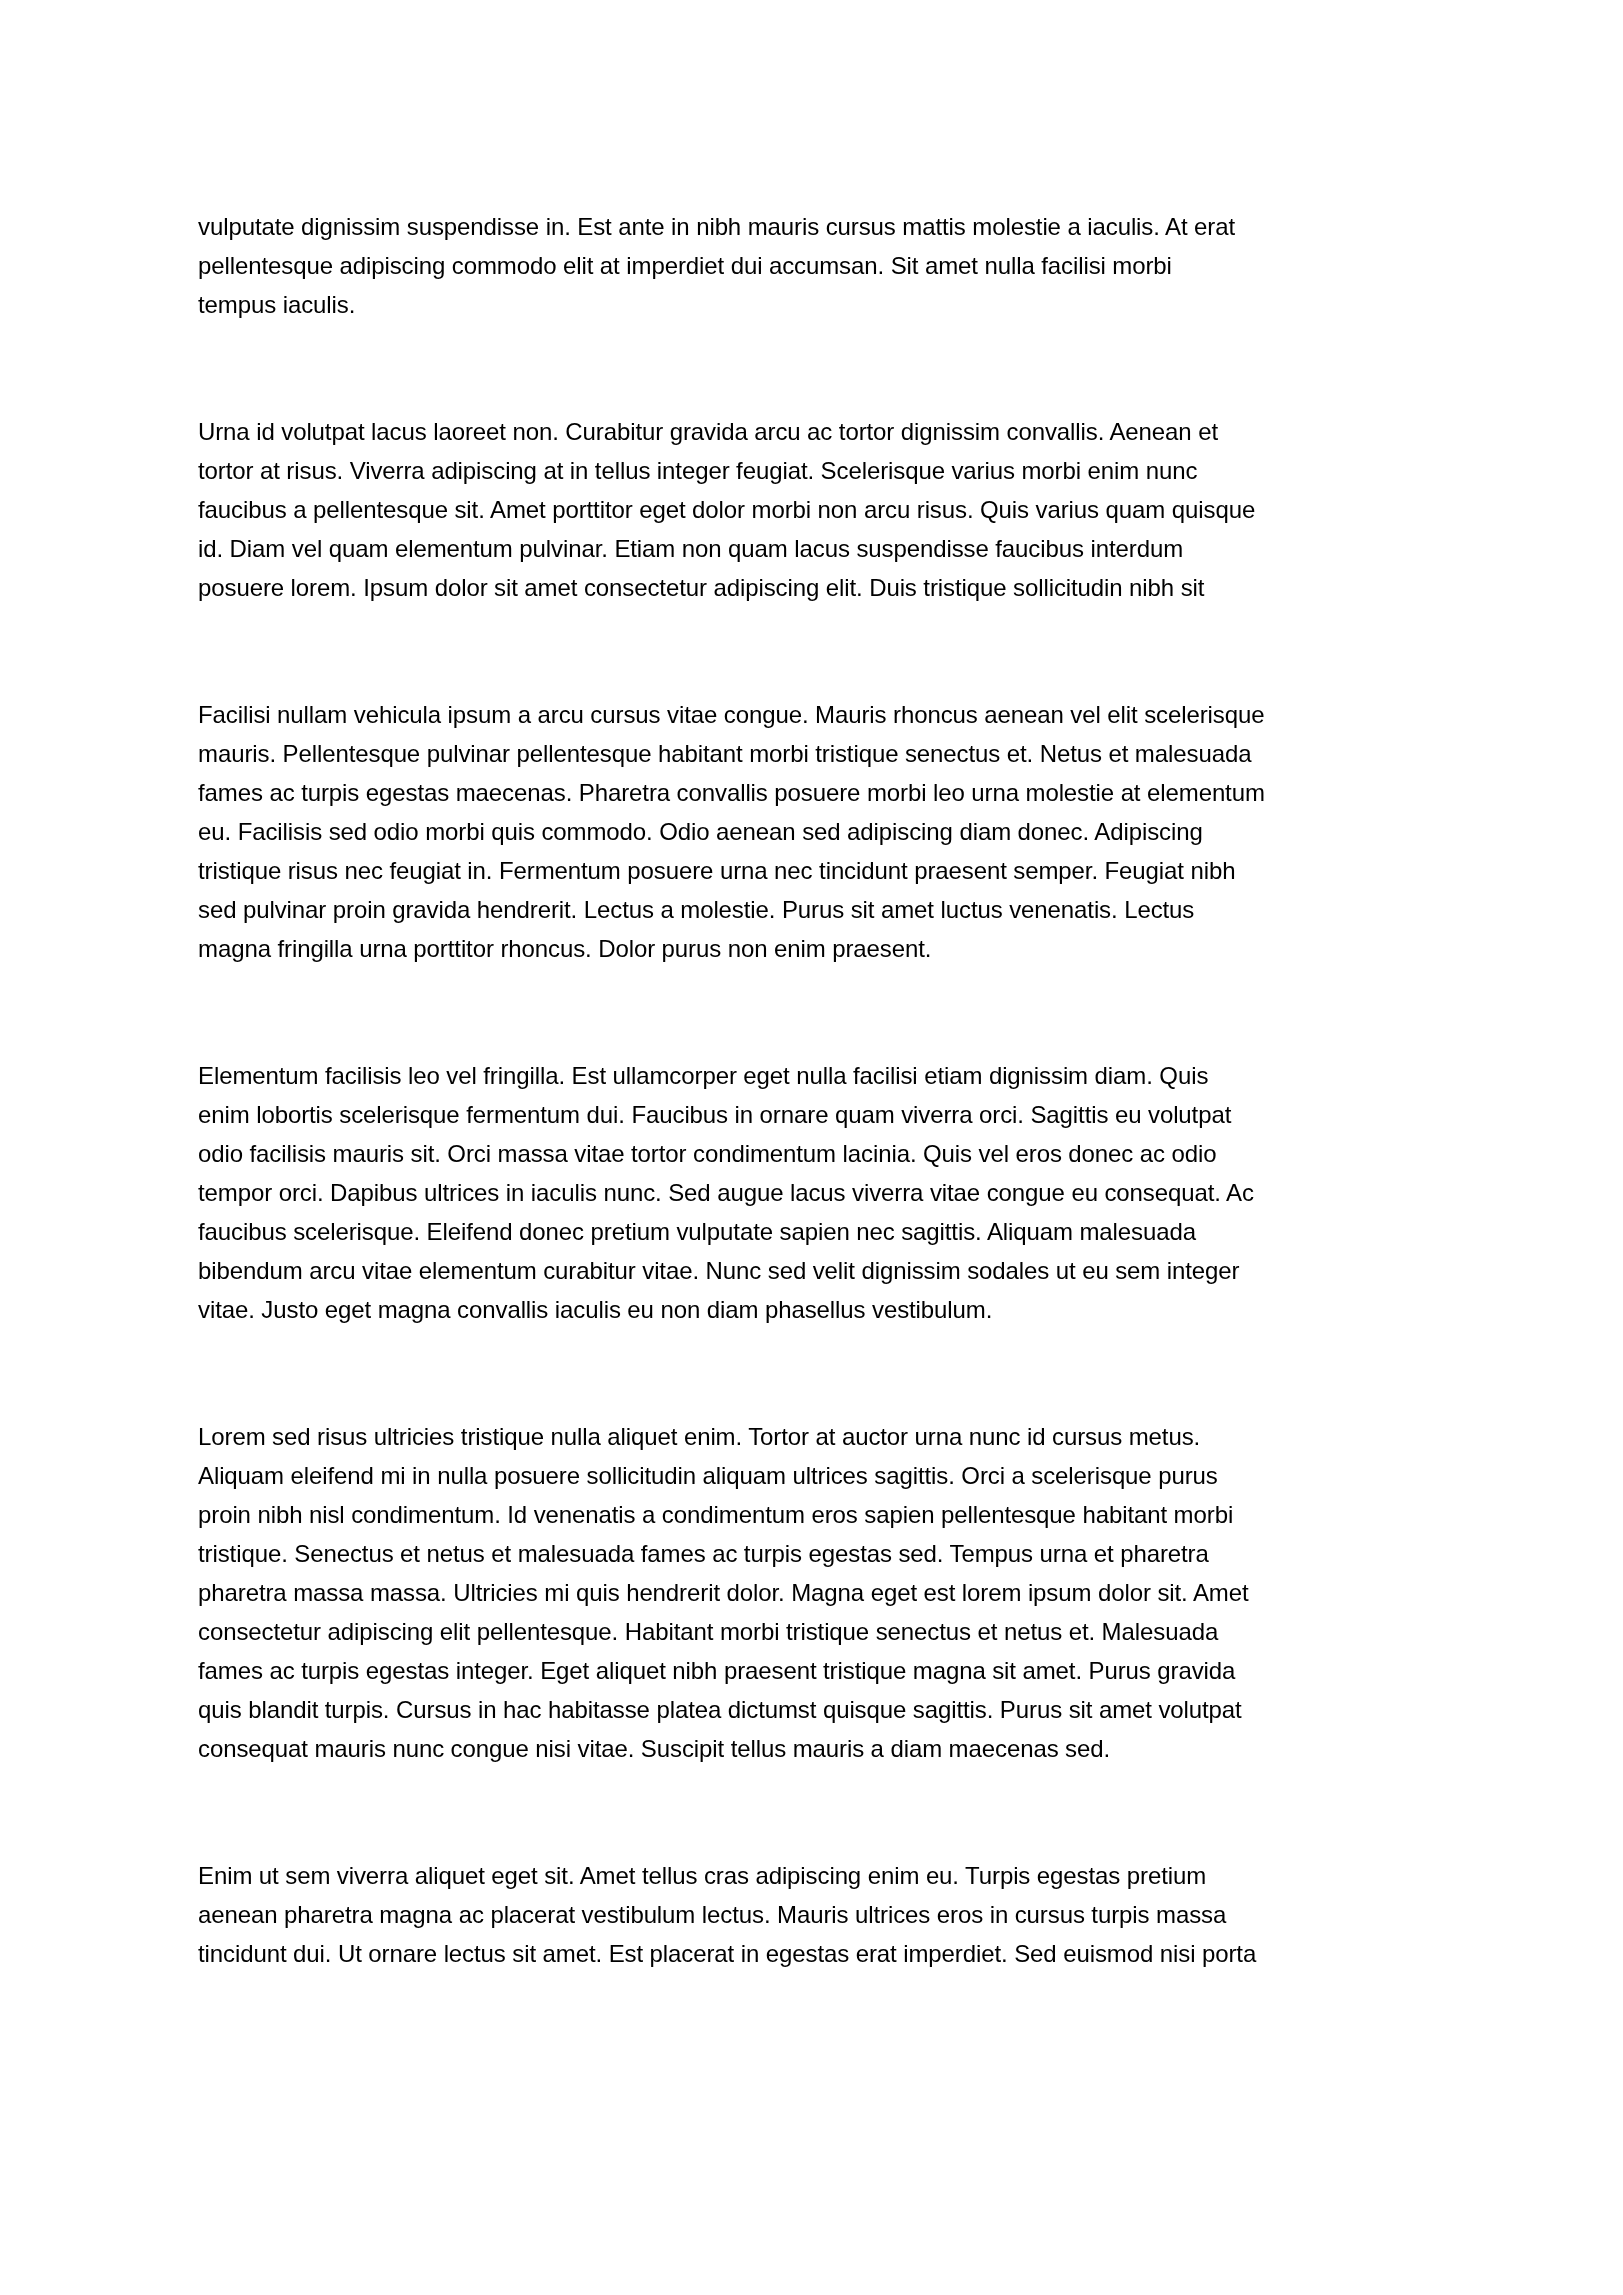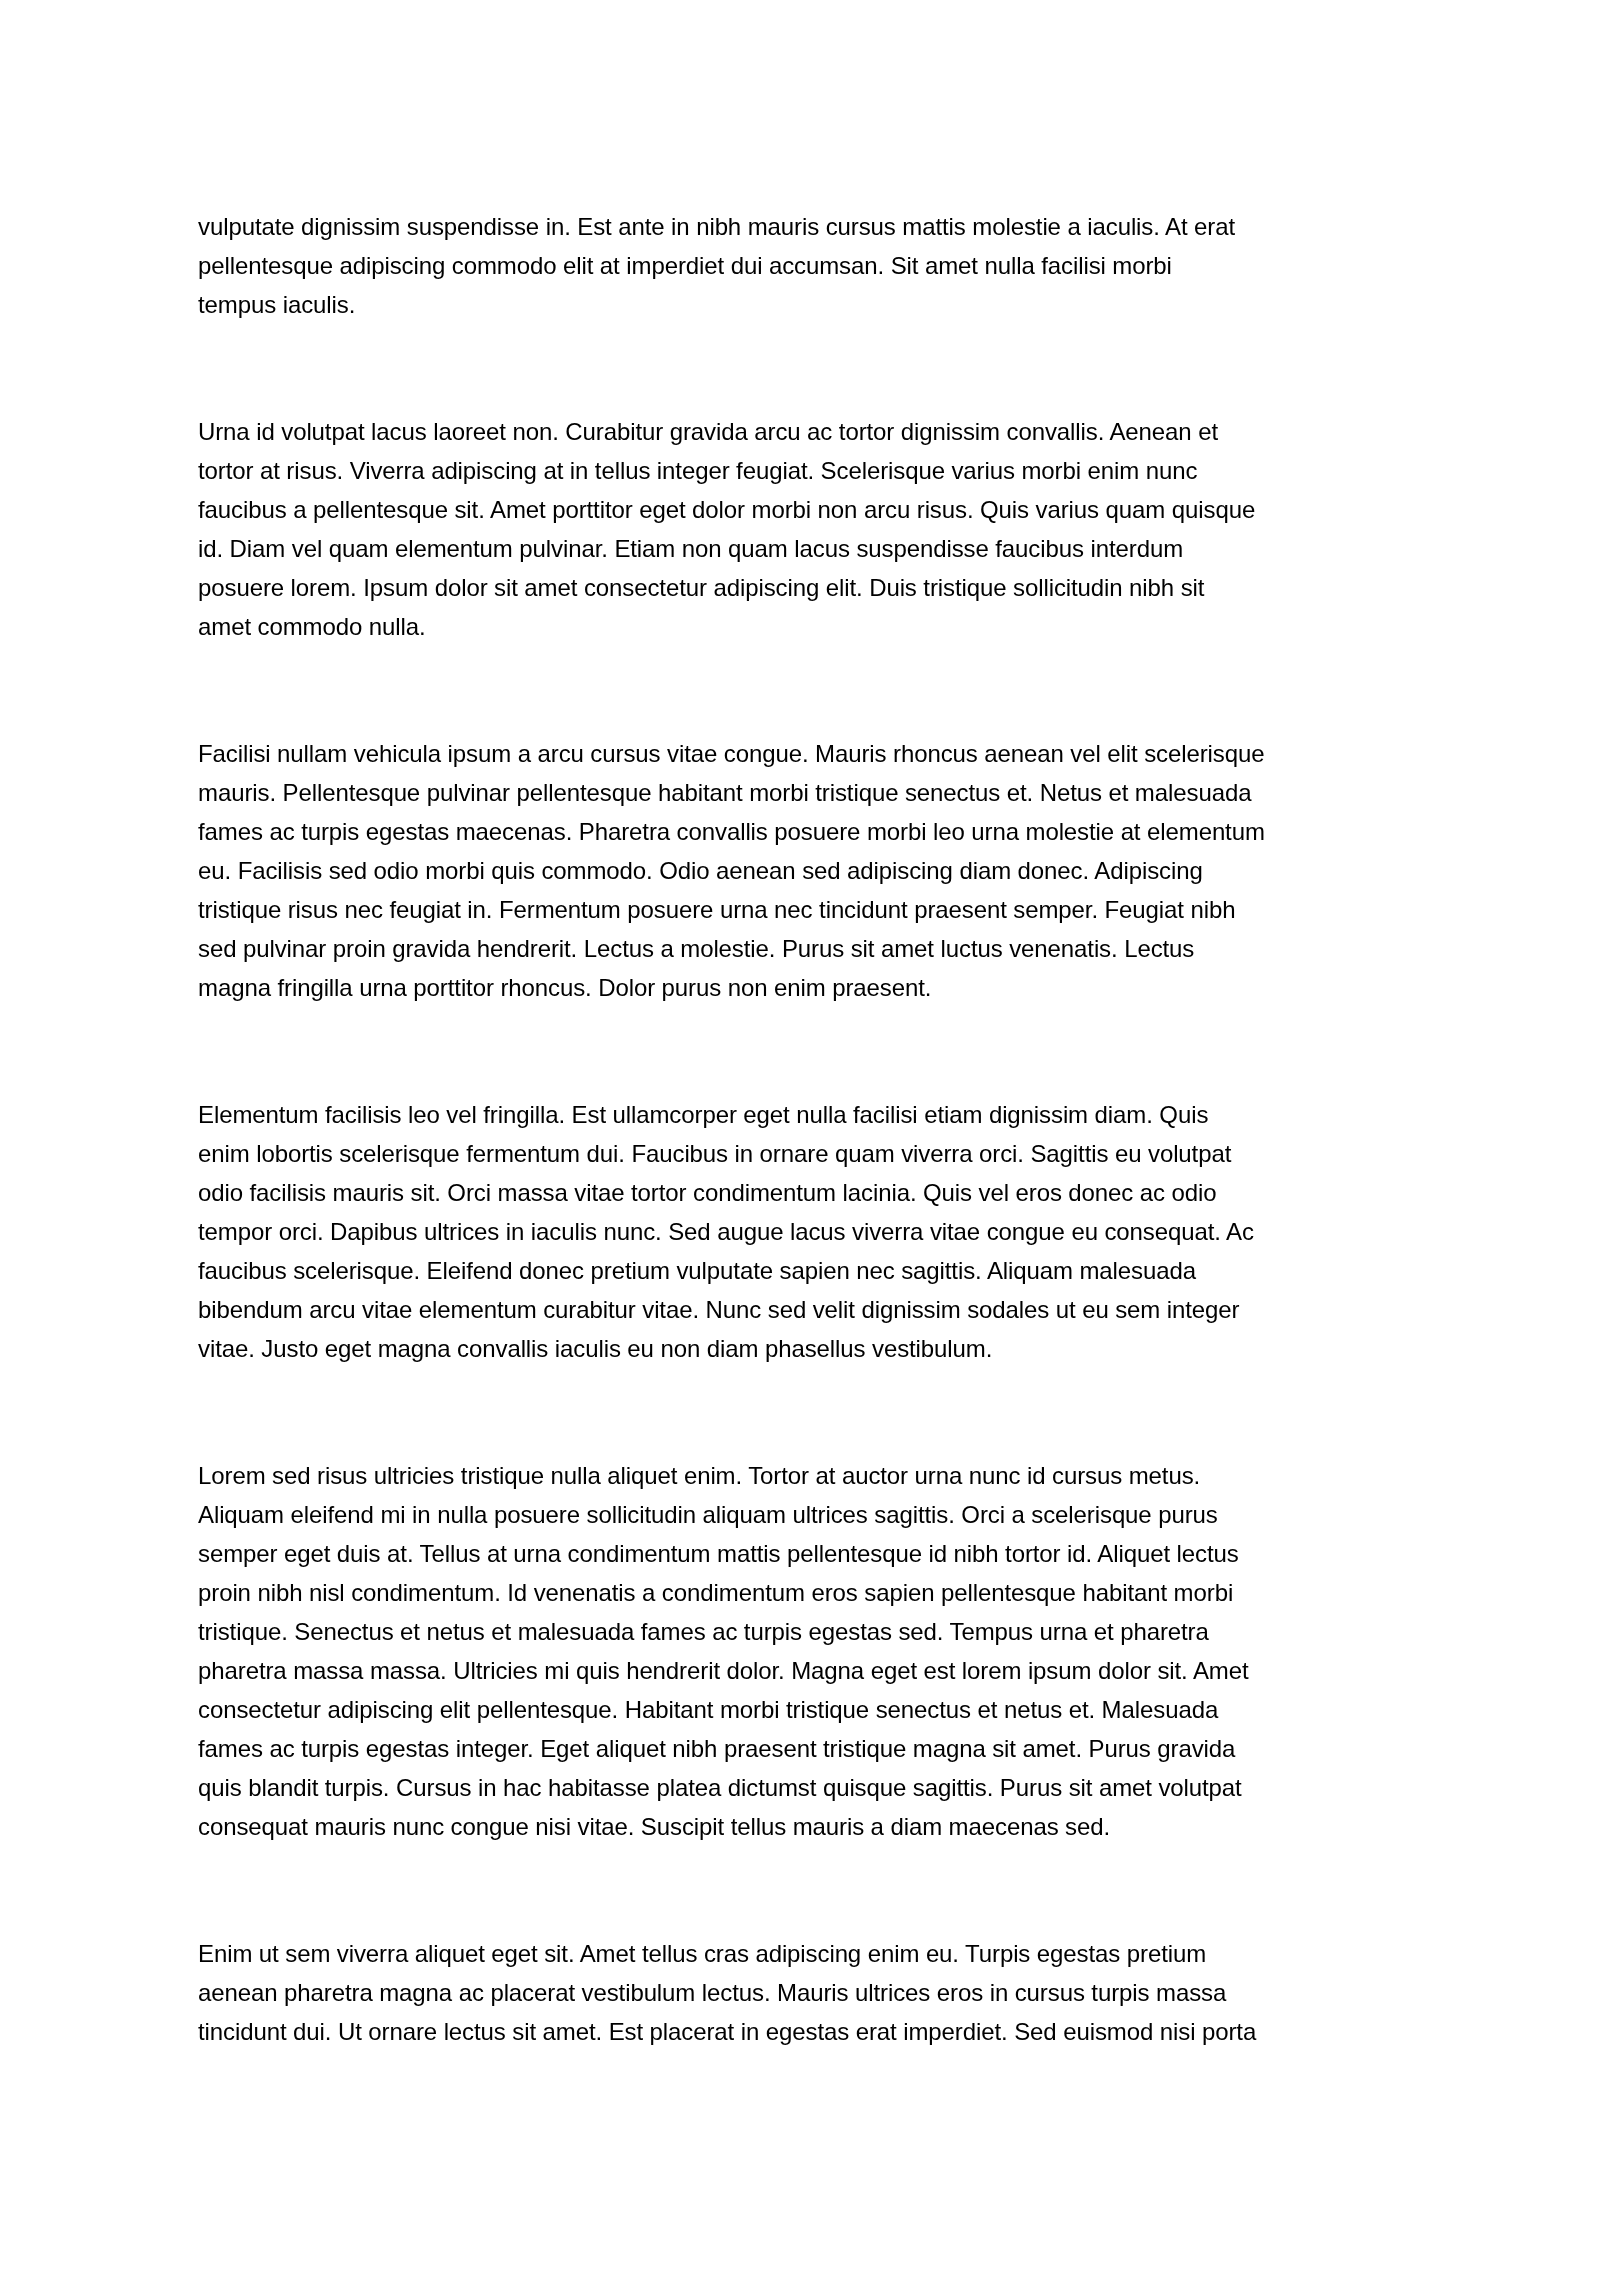--- a/index.html
+++ b/index.html
@@ -45,21 +45,20 @@
         <span class="line">vulputate dignissim suspendisse in. Est ante in nibh mauris cursus mattis molestie a iaculis. At erat</span>
         <span class="line">pellentesque adipiscing commodo elit at imperdiet dui accumsan. Sit amet nulla facilisi morbi</span>
         <span class="line">tempus iaculis.</span>
       </p>
       <p class="para">
         <span class="line">Urna id volutpat lacus laoreet non. Curabitur gravida arcu ac tortor dignissim convallis. Aenean et</span>
         <span class="line">tortor at risus. Viverra adipiscing at in tellus integer feugiat. Scelerisque varius morbi enim nunc</span>
         <span class="line">faucibus a pellentesque sit. Amet porttitor eget dolor morbi non arcu risus. Quis varius quam quisque</span>
         <span class="line">id. Diam vel quam elementum pulvinar. Etiam non quam lacus suspendisse faucibus interdum</span>
         <span class="line">posuere lorem. Ipsum dolor sit amet consectetur adipiscing elit. Duis tristique sollicitudin nibh sit</span>
-        <span class="line">amet commodo nulla.</span>
       </p>
       <p class="para">
         <span class="line">Facilisi nullam vehicula ipsum a arcu cursus vitae congue. Mauris rhoncus aenean vel elit scelerisque</span>
         <span class="line">mauris. Pellentesque pulvinar pellentesque habitant morbi tristique senectus et. Netus et malesuada</span>
         <span class="line">fames ac turpis egestas maecenas. Pharetra convallis posuere morbi leo urna molestie at elementum</span>
         <span class="line">eu. Facilisis sed odio morbi quis commodo. Odio aenean sed adipiscing diam donec. Adipiscing</span>
         <span class="line">tristique risus nec feugiat in. Fermentum posuere urna nec tincidunt praesent semper. Feugiat nibh</span>
         <span class="line">sed pulvinar proin gravida hendrerit. Lectus a molestie. Purus sit amet luctus venenatis. Lectus</span>
         <span class="line">magna fringilla urna porttitor rhoncus. Dolor purus non enim praesent.</span>
       </p>
@@ -68,21 +67,20 @@
         <span class="line">enim lobortis scelerisque fermentum dui. Faucibus in ornare quam viverra orci. Sagittis eu volutpat</span>
         <span class="line">odio facilisis mauris sit. Orci massa vitae tortor condimentum lacinia. Quis vel eros donec ac odio</span>
         <span class="line">tempor orci. Dapibus ultrices in iaculis nunc. Sed augue lacus viverra vitae congue eu consequat. Ac</span>
         <span class="line">faucibus scelerisque. Eleifend donec pretium vulputate sapien nec sagittis. Aliquam malesuada</span>
         <span class="line">bibendum arcu vitae elementum curabitur vitae. Nunc sed velit dignissim sodales ut eu sem integer</span>
         <span class="line">vitae. Justo eget magna convallis iaculis eu non diam phasellus vestibulum.</span>
       </p>
       <p class="para">
         <span class="line">Lorem sed risus ultricies tristique nulla aliquet enim. Tortor at auctor urna nunc id cursus metus.</span>
         <span class="line">Aliquam eleifend mi in nulla posuere sollicitudin aliquam ultrices sagittis. Orci a scelerisque purus</span>
-        <span class="line">semper eget duis at. Tellus at urna condimentum mattis pellentesque id nibh tortor id. Aliquet lectus</span>
         <span class="line">proin nibh nisl condimentum. Id venenatis a condimentum eros sapien pellentesque habitant morbi</span>
         <span class="line">tristique. Senectus et netus et malesuada fames ac turpis egestas sed. Tempus urna et pharetra</span>
         <span class="line">pharetra massa massa. Ultricies mi quis hendrerit dolor. Magna eget est lorem ipsum dolor sit. Amet</span>
         <span class="line">consectetur adipiscing elit pellentesque. Habitant morbi tristique senectus et netus et. Malesuada</span>
         <span class="line">fames ac turpis egestas integer. Eget aliquet nibh praesent tristique magna sit amet. Purus gravida</span>
         <span class="line">quis blandit turpis. Cursus in hac habitasse platea dictumst quisque sagittis. Purus sit amet volutpat</span>
         <span class="line">consequat mauris nunc congue nisi vitae. Suscipit tellus mauris a diam maecenas sed.</span>
       </p>
       <p class="para">
         <span class="line">Enim ut sem viverra aliquet eget sit. Amet tellus cras adipiscing enim eu. Turpis egestas pretium</span>

